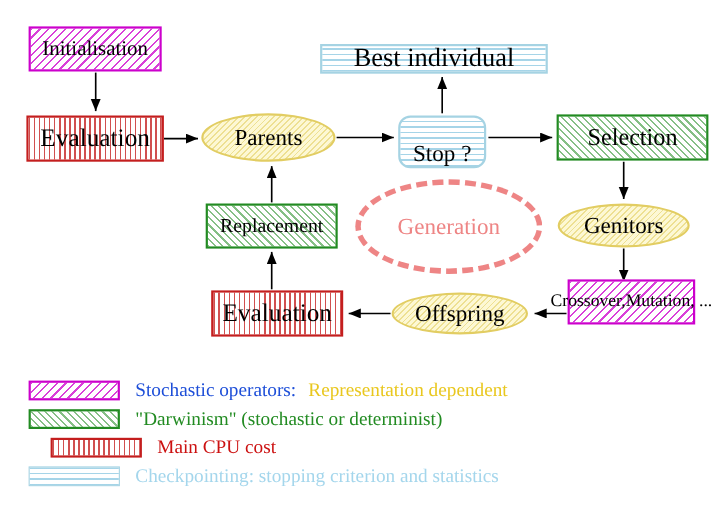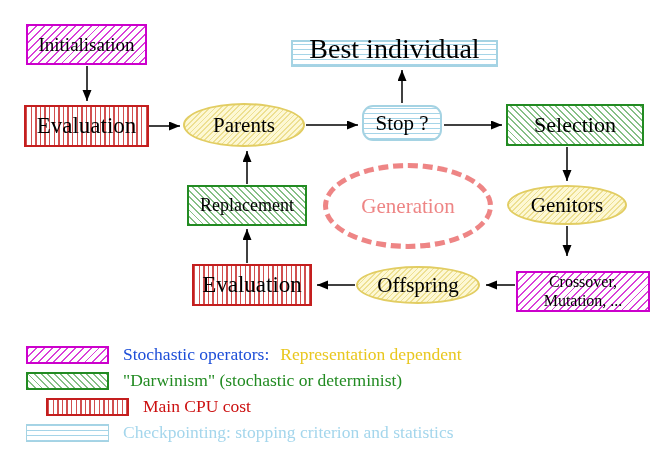--- a/index.html
+++ b/index.html
@@ -94,37 +94,37 @@
   </div>
 
   <div class="node stripes-red" style="left:24px;top:105px;width:125px;height:42px;font-size:23px;">
     <span>Evaluation</span>
   </div>
 
   <div class="node ellipse-yellow" style="left:183px;top:103px;width:122px;height:44px;font-size:21px;">
     <span>Parents</span>
   </div>
 
-  <div class="node stripes-cyan" style="left:291px;top:40px;width:207px;height:27px;font-size:28px;align-items:flex-end;">
+  <div class="node stripes-cyan" style="left:291px;top:40px;width:207px;height:27px;font-size:24px;">
     <span>Best individual</span>
   </div>
 
-  <div class="node stripes-cyan rounded" style="left:362px;top:105px;width:80px;height:36px;font-size:21px;">
+  <div class="node stripes-cyan rounded" style="left:362px;top:105px;width:80px;height:48px;font-size:21px;align-items:flex-end;">
     <span>Stop ?</span>
   </div>
 
   <div class="node hatch-green" style="left:506px;top:104px;width:138px;height:42px;font-size:22px;align-items:center;">
     <span>Selection</span>
   </div>
 
   <div class="node ellipse-yellow" style="left:507px;top:185px;width:120px;height:40px;font-size:21px;text-align:center;">
     <span>Genitors</span>
   </div>
 
-  <div class="node hatch-magenta" style="left:516px;top:271px;width:134px;height:41px;font-size:16px;flex-direction:column;">
+  <div class="node hatch-magenta" style="left:516px;top:254px;width:116px;height:41px;font-size:16px;">
     <span>Crossover,</span>
     <span>Mutation, ...</span>
   </div>
 
   <div class="node ellipse-yellow" style="left:356px;top:266px;width:124px;height:38px;font-size:21px;">
     <span>Offspring</span>
   </div>
 
   <div class="node stripes-red" style="left:192px;top:264px;width:120px;height:42px;font-size:23px;">
     <span>Evaluation</span>

